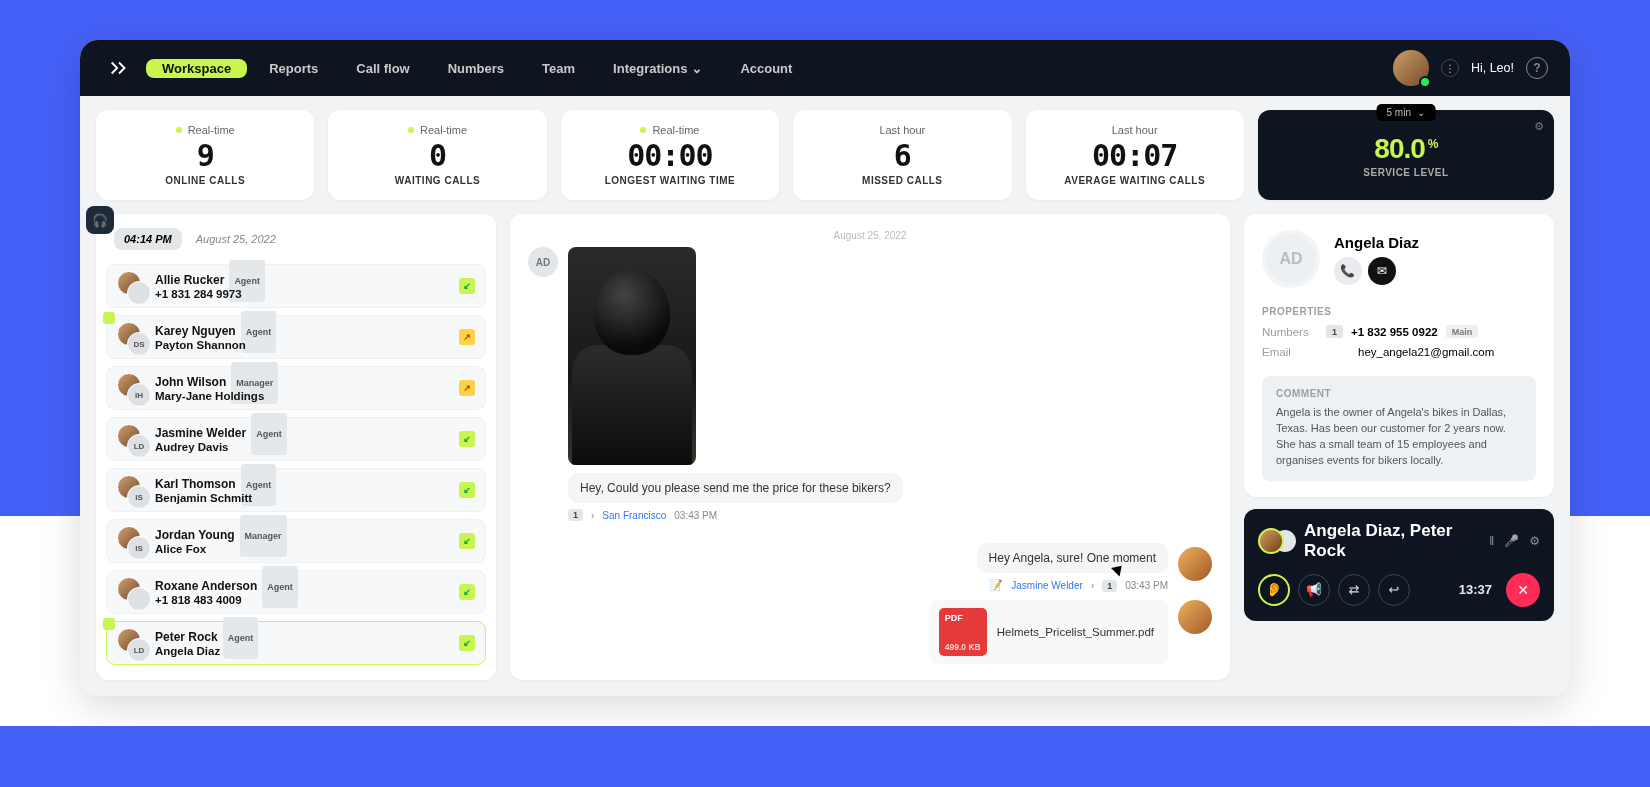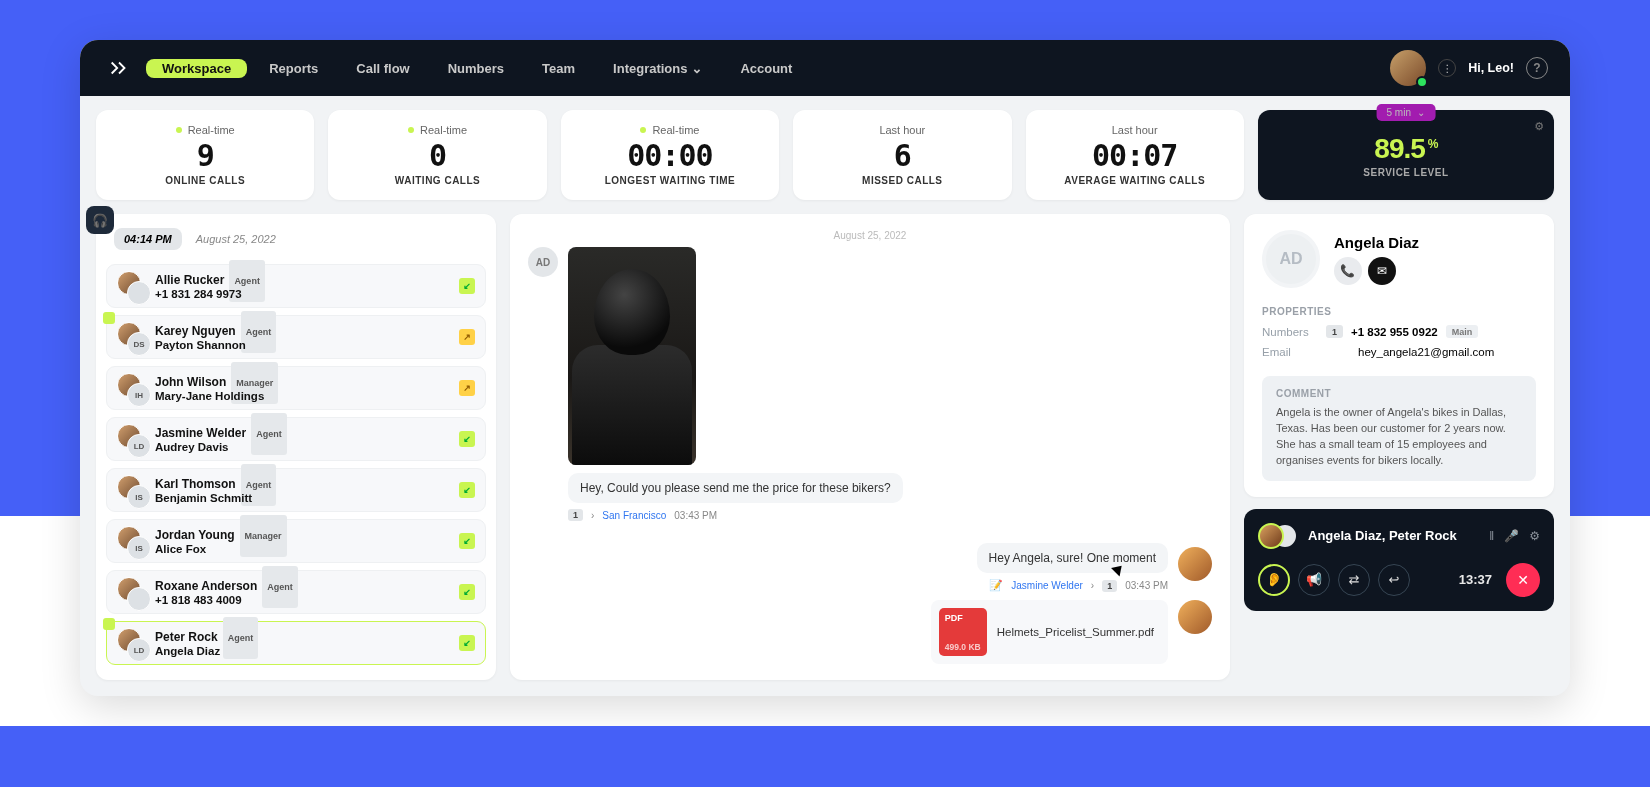--- a/index.html
+++ b/index.html
@@ -12,34 +12,34 @@
 .logo{display:flex;align-items:center;justify-content:center;width:34px;height:34px;}
 .logo svg{filter:brightness(10);}
 .nav{display:flex;gap:6px;margin-left:10px;}
 .nav-item{padding:2px 16px;color:#c9c9c9;font-size:13px;font-weight:600;border-radius:8px;cursor:pointer;}
 .nav-item.active{background:#c9f551;color:#111;}
 .nav-item .chev{margin-left:4px;}
 .hdr-r{margin-left:auto;display:flex;align-items:center;gap:12px;}
 .avatar{width:36px;height:36px;border-radius:50%;background:linear-gradient(135deg,#c7a06a,#7a4a2a);position:relative;}
 .avatar::after{content:"";position:absolute;right:-2px;bottom:-2px;width:8px;height:8px;background:#2de35e;border-radius:50%;border:2px solid #0e1520;}
 .hdr-more{width:18px;height:18px;color:#ccc;border:1px solid #444;border-radius:50%;display:flex;align-items:center;justify-content:center;font-size:10px;}
-.hello{color:#fff;font-size:12.5px;font-weight:700;}
+.hello{color:#fff;font-size:12.5px;font-weight:400;}
 .hdr-help{width:22px;height:22px;border:1.5px solid #888;color:#888;border-radius:50%;display:flex;align-items:center;justify-content:center;font-size:12px;font-weight:600;}
 
 
 .stats{display:flex;gap:14px;padding:14px 16px 0;align-items:stretch;}
 .card{flex:1;background:#fff;border-radius:12px;padding:14px 12px;text-align:center;position:relative;box-shadow:0 1px 3px rgba(0,0,0,.05);}
 .card .tag{font-size:11px;color:#666;display:flex;align-items:center;justify-content:center;gap:6px;margin-bottom:2px;}
 .dot-g{width:6px;height:6px;background:#c9f551;border-radius:50%;}
 .card .big{font-size:30px;font-weight:900;color:#111;font-family:ui-monospace,monospace;letter-spacing:-1px;}
 .card .lbl{font-size:10px;color:#333;font-weight:800;letter-spacing:.5px;margin-top:2px;}
 .card.dark{background:#0e1520;flex:1.4;}
 .card.dark .big{color:#c9f551;font-size:28px;}
 .card.dark .lbl{color:#aaa;}
-.sl-chip{position:absolute;top:-6px;left:50%;transform:translateX(-50%);background:#a21caf;color:#bbb;font-size:10px;padding:3px 10px;border-radius:5px;display:flex;align-items:center;gap:6px;}
+.sl-chip{position:absolute;top:-6px;left:50%;transform:translateX(-50%);background:#000000;color:#bbb;font-size:10px;padding:3px 10px;border-radius:5px;display:flex;align-items:center;gap:6px;}
 .sl-gear{position:absolute;top:10px;right:10px;color:#777;font-size:11px;}
 .pc{font-size:12px;vertical-align:super;margin-left:3px;}
 
 
 .body{display:flex;gap:14px;padding:14px 16px 16px;}
 .col{background:#fff;border-radius:12px;box-shadow:0 1px 3px rgba(0,0,0,.05);}
 .col-left{width:400px;position:relative;padding:14px 10px;}
 .headset{position:absolute;left:-10px;top:-8px;width:28px;height:28px;background:#1e2a3a;border-radius:8px;color:#fff;display:flex;align-items:center;justify-content:center;font-size:13px;}
 .date-bar{display:flex;align-items:center;gap:14px;margin:0 8px 14px;font-style:italic;}
 .time-chip{background:#e3e6e9;padding:5px 10px;border-radius:8px;font-size:11px;font-weight:700;}
@@ -109,21 +109,21 @@
 .comment .h{color:#9aa0a8;font-size:10px;font-weight:800;letter-spacing:.5px;margin-bottom:6px;}
 .comment .t{font-size:11px;color:#555;line-height:1.45;}
 
 
 .callw{background:#0e1520;border-radius:12px;padding:12px 14px 14px;}
 .cw-top{display:flex;align-items:center;gap:10px;}
 .cw-avs{position:relative;width:40px;height:30px;}
 .r1,.r2{position:absolute;width:26px;height:26px;border-radius:50%;}
 .r1{left:0;top:2px;background:linear-gradient(135deg,#d89f5f,#6e3a1a);border:2px solid #c9f551;}
 .r2{left:14px;top:2px;background:#e3e6e9;border:2px solid #0e1520;}
-.cw-names{color:#fff;font-size:13px;font-weight:700;}
+.cw-names{color:#fff;font-size:17px;font-weight:700;}
 .cw-ico{margin-left:auto;display:flex;gap:10px;color:#8a919a;font-size:12px;}
 .cw-bot{display:flex;align-items:center;gap:8px;margin-top:12px;}
 .rnd{width:32px;height:32px;border-radius:50%;border:1.5px solid #364553;display:flex;align-items:center;justify-content:center;color:#ddd;font-size:13px;}
 .rnd.lime{border:2px solid #c9f551;color:#c9f551;}
 .c-time{color:#e8e8e8;font-size:13px;font-weight:800;margin-left:auto;margin-right:6px;}
 .hang{width:34px;height:34px;border-radius:50%;background:#ff2d55;color:#fff;display:flex;align-items:center;justify-content:center;font-size:14px;}
 
 .cursor{position:absolute;width:12px;height:16px;pointer-events:none;}
 .cursor::before{content:"";position:absolute;border-left:9px solid #000;border-top:6px solid transparent;border-bottom:6px solid transparent;transform:rotate(-45deg);}
 </style>
@@ -193,21 +193,21 @@
       <div class="big">00:07</div>
       <div class="lbl">AVERAGE WAITING CALLS</div>
     </div>
     <div class="card dark">
       <div class="sl-chip">
           <span>5 min</span>
           <span>⌄</span>
         </div>
       <div class="sl-gear">⚙</div>
       <div style="height:8px"></div>
-      <div class="big"><span>89.5</span><span class="pc">%</span></div>
+      <div class="big"><span>80.0</span><span class="pc">%</span></div>
       <div class="lbl">SERVICE LEVEL</div>
     </div>
   </div>
 
   <div class="body">
 
     <div class="col col-left">
       <div class="headset">🎧</div>
       <div class="date-bar">
         <div class="time-chip">04:14 PM</div>

